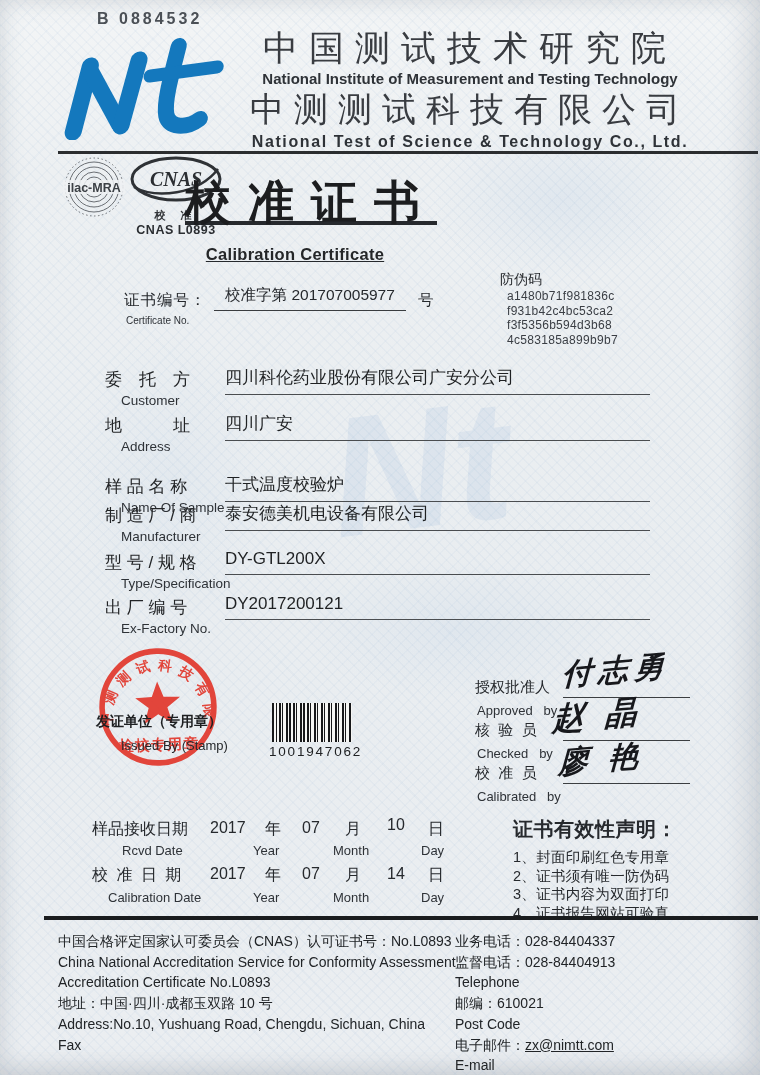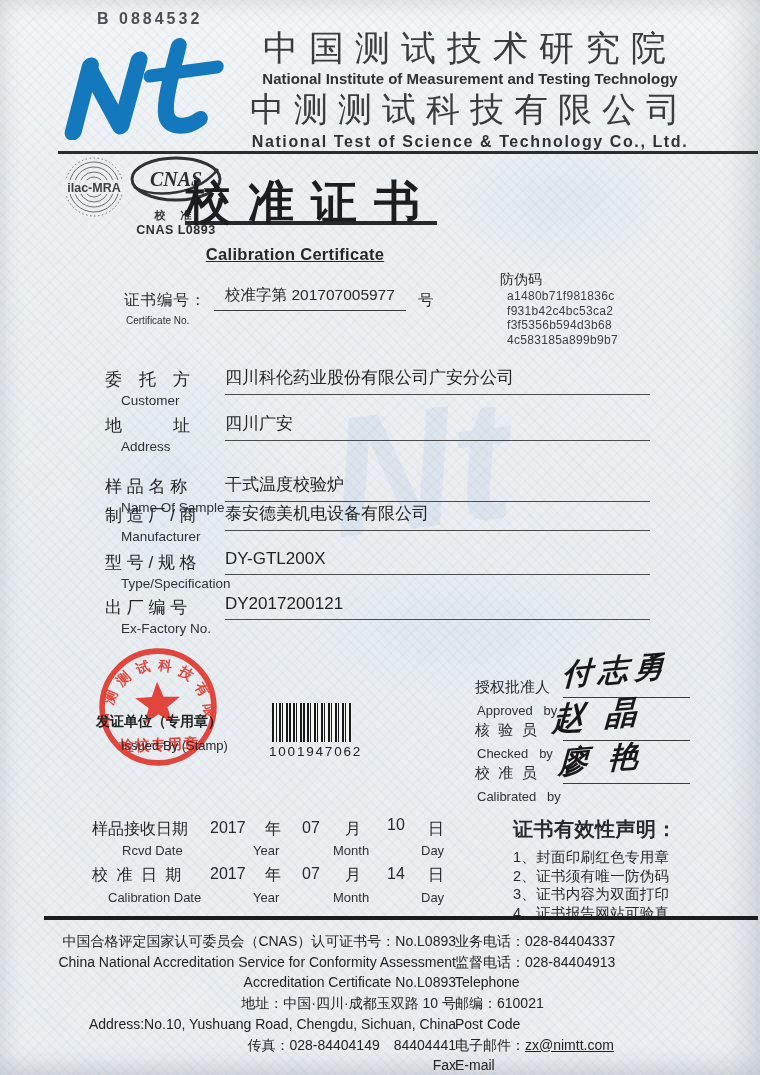--- a/index.html
+++ b/index.html
@@ -71,21 +71,21 @@
   .handwriting { position:absolute; font-size:30px; font-weight:600; color:#17181c; white-space:pre;
                  transform:rotate(-5deg) skewX(-7deg); font-style:italic; letter-spacing:6px; }
   
   .d-cell { position:absolute; font-size:16px; font-weight:500; white-space:pre; }
   .d-en { position:absolute; font-size:13px; color:#2e3237; white-space:pre; }
   
   .validity { position:absolute; left:513px; top:816px; }
   .validity-title { font-size:20px; font-weight:600; letter-spacing:.5px; }
   .validity-items { margin-top:5px; font-size:14.5px; line-height:18.5px; font-weight:500; letter-spacing:.3px; }
   
-  .foot-l { position:absolute; left:58px; top:931px; width:398px; font-size:14px; line-height:20.7px; color:#212427;text-align:right; }
+  .foot-l { position:absolute; left:58px; top:931px; width:398px; font-size:14px; line-height:20.7px; color:#212427; }
   .foot-r { position:absolute; left:455px; top:931px; width:290px; font-size:14px; line-height:20.7px; color:#212427; }
   .foot-l div, .foot-r div { white-space:pre; }
   .email u { text-decoration:underline; }
 </style>
 </head>
 <body>
 
 <div class="page">
   <div class="pattern"></div>
   <div class="blob" style="left:430px;top:120px;width:260px;height:160px;background:radial-gradient(ellipse at center,rgba(110,155,205,.10),transparent 70%);"></div>
@@ -260,21 +260,20 @@
   </div>
 
   <div class="rule-bottom"></div>
 
   <div class="foot-l">
     <div>中国合格评定国家认可委员会（CNAS）认可证书号：No.L0893</div>
     <div>China National Accreditation Service for Conformity Assessment</div>
     <div>Accreditation Certificate No.L0893</div>
     <div>地址：中国·四川·成都玉双路 10 号</div>
     <div>Address:No.10, Yushuang Road, Chengdu, Sichuan, China</div>
-    <div>传真：028-84404149　84404441</div>
     <div>Fax</div>
   </div>
   <div class="foot-r">
     <div>业务电话：028-84404337</div>
     <div>监督电话：028-84404913</div>
     <div>Telephone</div>
     <div>邮编：610021</div>
     <div>Post Code</div>
     <div class="email"><span>电子邮件：</span><u>zx@nimtt.com</u></div>
     <div>E-mail</div>

